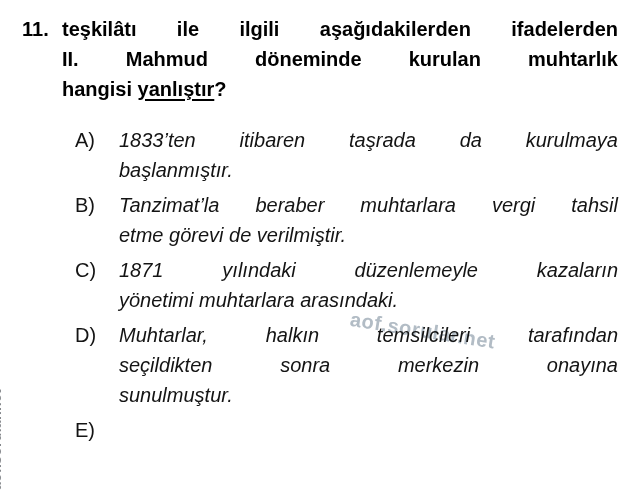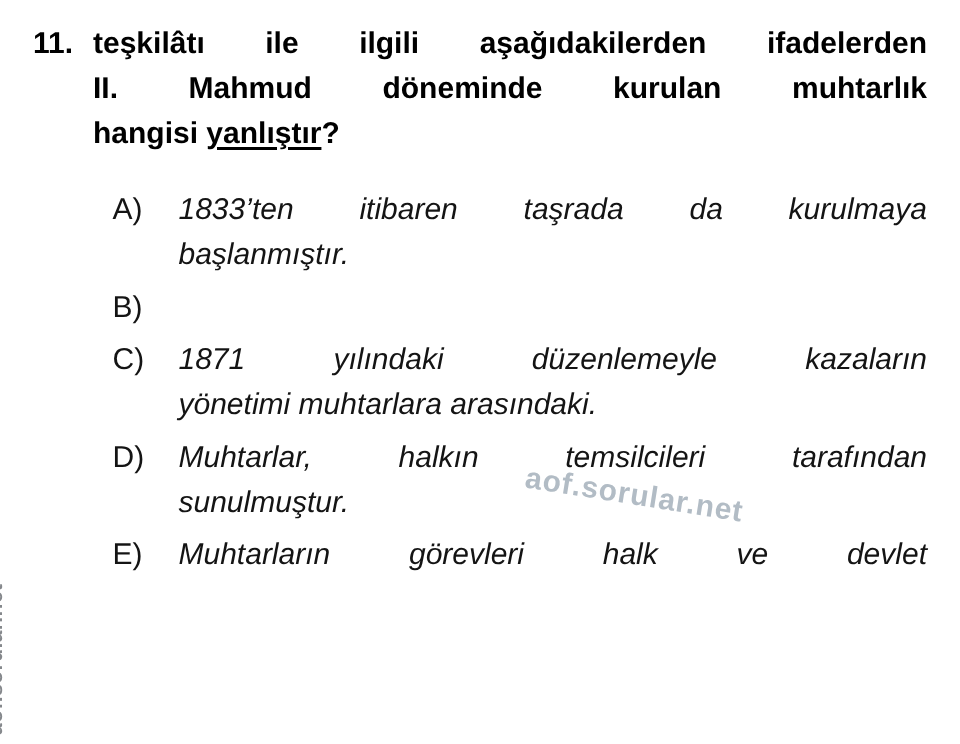--- a/index.html
+++ b/index.html
@@ -126,39 +126,43 @@
     <div class="option">
       <div class="letter">A)</div>
       <div class="obody">
         <div class="jline">1833’ten itibaren taşrada da kurulmaya</div>
         <div class="lline">başlanmıştır.</div>
       </div>
     </div>
 
     <div class="option">
       <div class="letter">B)</div>
+      <div class="obody">
+        <div class="jline">Tanzimat’la beraber muhtarlara vergi tahsil</div>
+        <div class="lline">etme görevi de verilmiştir.</div>
+      </div>
     </div>
 
     <div class="option">
       <div class="letter">C)</div>
       <div class="obody">
         <div class="jline">1871 yılındaki düzenlemeyle kazaların</div>
         <div class="lline">yönetimi muhtarlara arasındaki.</div>
       </div>
     </div>
 
     <div class="option">
       <div class="letter">D)</div>
       <div class="obody">
         <div class="jline">Muhtarlar, halkın temsilcileri tarafından</div>
+        <div class="jline">seçildikten sonra merkezin onayına</div>
         <div class="lline">sunulmuştur.</div>
       </div>
     </div>
 
     <div class="option">
       <div class="letter">E)</div>
       <div class="obody">
-        <div class="jline">Muhtarların görevleri halk ve devlet</div>
       </div>
     </div>
 
   </div>
 </div>
 
 </body></html>

